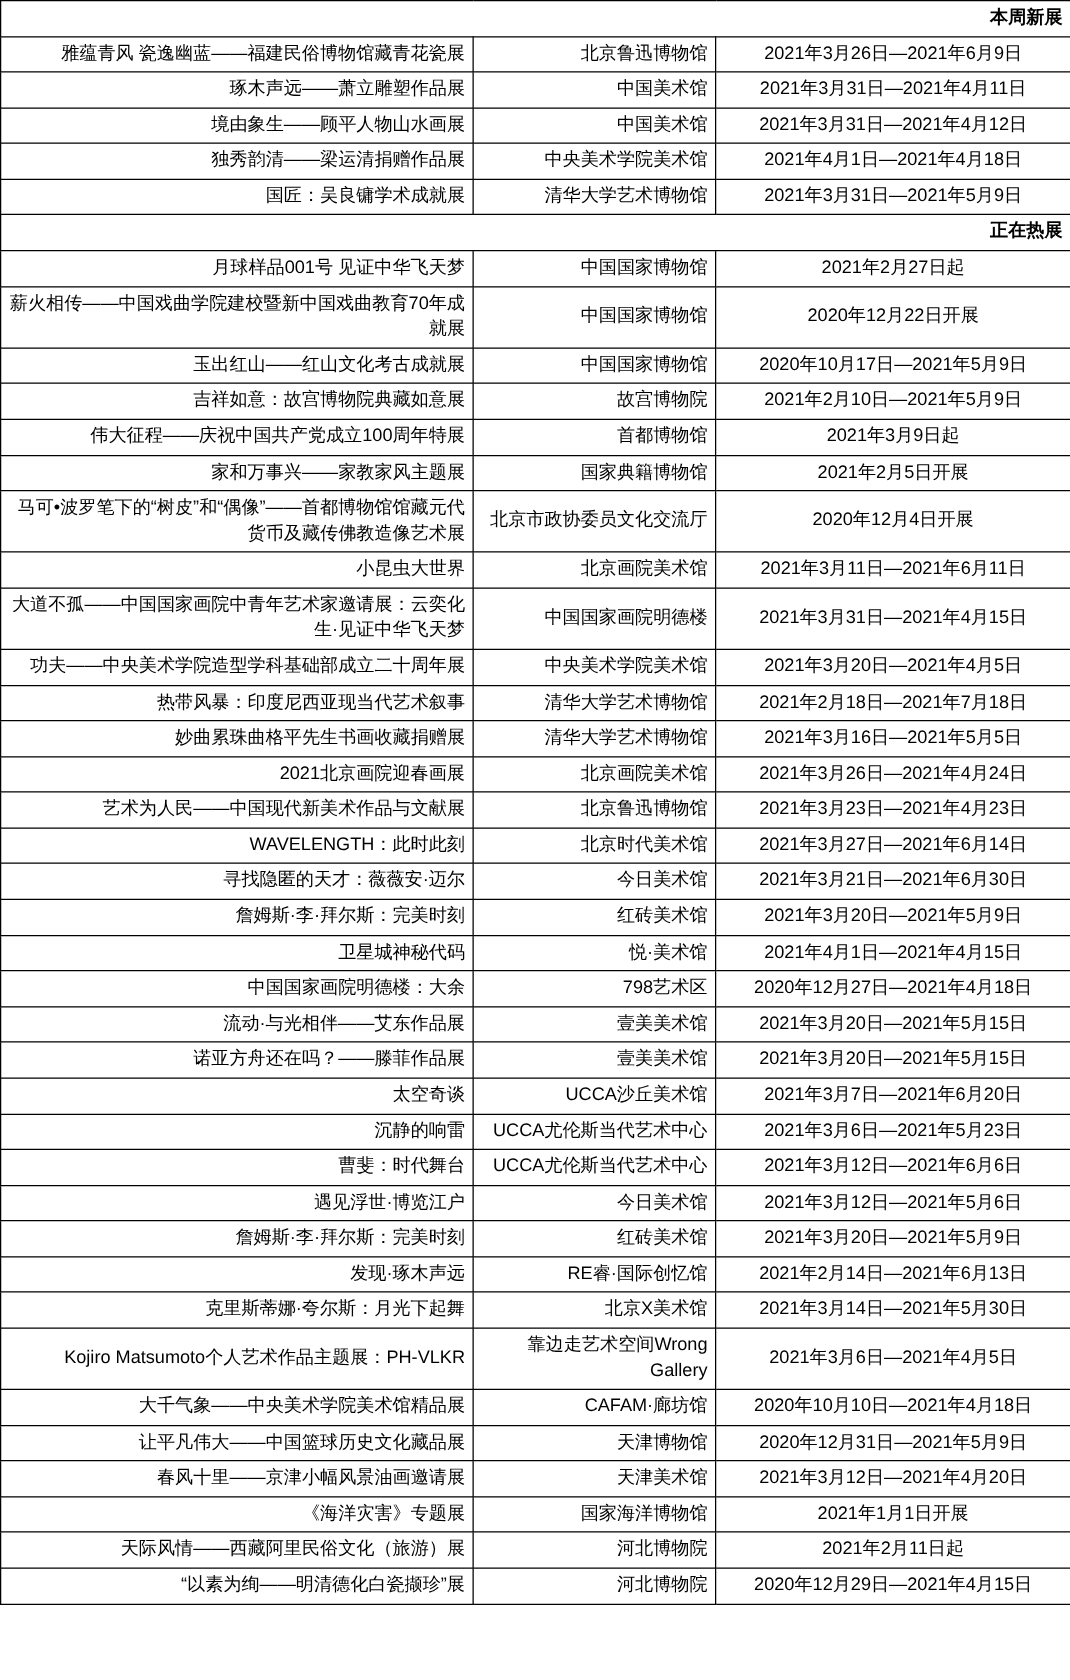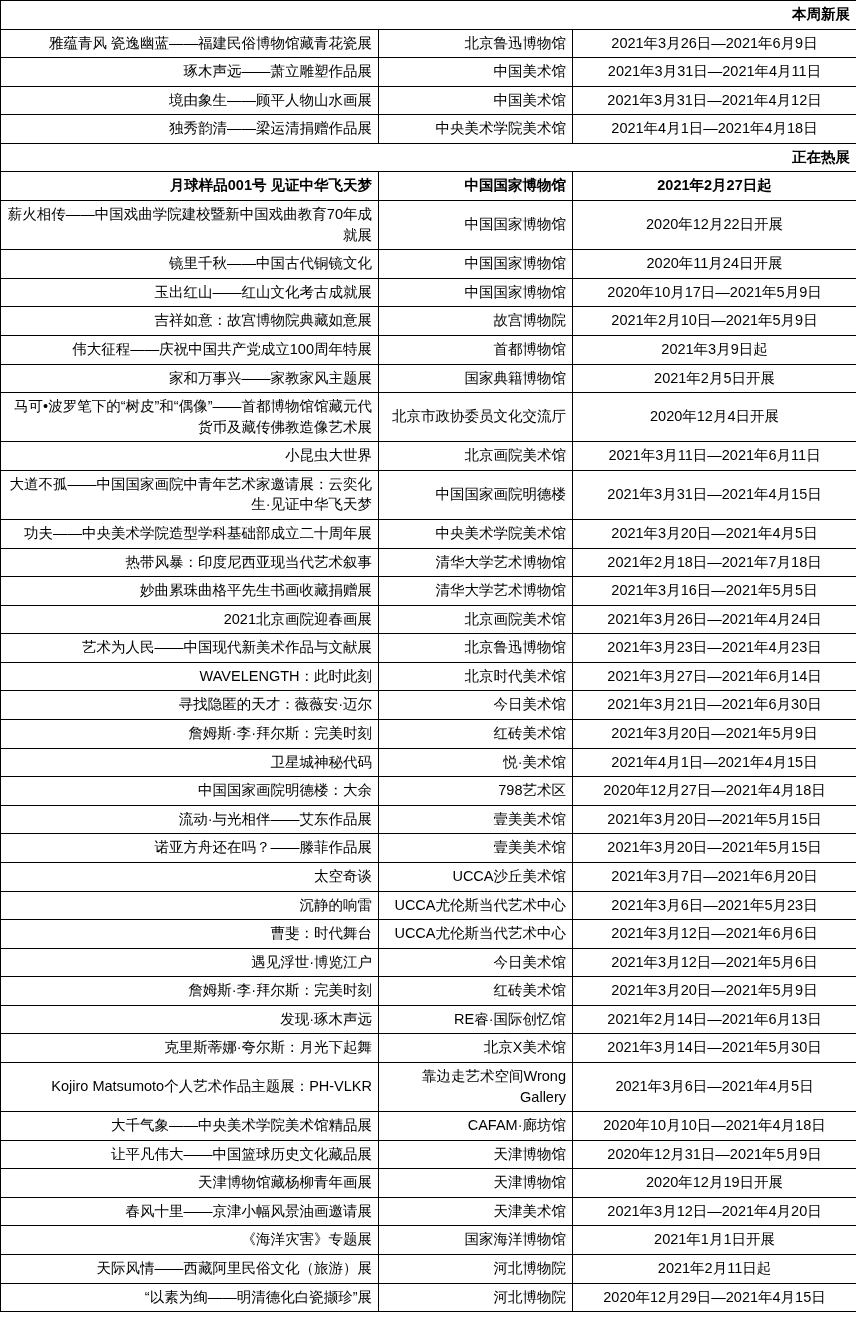--- a/index.html
+++ b/index.html
@@ -35,21 +35,20 @@
     background: #c3d69b;
     border: 1px solid #9eb86c;
     text-align: right;
     font-weight: bold;
     font-size: 14.5px;
     padding: 4px 0 5px 0;
     line-height: 1.3;
   }
   tr.shaded td {
     background: #f5f5f5;
-    font-weight: bold;
   }
   td.title-cell { text-align: right; }
   td.venue-cell { text-align: right; }
   td.date-cell  { text-align: center; }
   .tall td { padding-top: 9px; padding-bottom: 10px; }
 </style>
 </head>
 <body>
 
 <table id="exhibition-table">
@@ -75,39 +74,39 @@
       <tr>
         <td class="title-cell">境由象生——顾平人物山水画展</td>
         <td class="venue-cell">中国美术馆</td>
         <td class="date-cell">2021年3月31日—2021年4月12日</td>
       </tr>
       <tr>
         <td class="title-cell">独秀韵清——梁运清捐赠作品展</td>
         <td class="venue-cell">中央美术学院美术馆</td>
         <td class="date-cell">2021年4月1日—2021年4月18日</td>
       </tr>
+      <tr>
+        <td class="title-cell">国匠：吴良镛学术成就展</td>
+        <td class="venue-cell">清华大学艺术博物馆</td>
+        <td class="date-cell">2021年3月31日—2021年5月9日</td>
+      </tr>
       <tr class="section-header">
         <td colspan="3">正在热展</td>
       </tr>
       <tr class="shaded">
         <td class="title-cell">月球样品001号 见证中华飞天梦</td>
         <td class="venue-cell">中国国家博物馆</td>
         <td class="date-cell">2021年2月27日起</td>
       </tr>
       <tr class="tall">
         <td class="title-cell">薪火相传——中国戏曲学院建校暨新中国戏曲教育70年成就展</td>
         <td class="venue-cell">中国国家博物馆</td>
         <td class="date-cell">2020年12月22日开展</td>
       </tr>
       <tr>
-        <td class="title-cell">镜里千秋——中国古代铜镜文化</td>
-        <td class="venue-cell">中国国家博物馆</td>
-        <td class="date-cell">2020年11月24日开展</td>
-      </tr>
-      <tr>
         <td class="title-cell">玉出红山——红山文化考古成就展</td>
         <td class="venue-cell">中国国家博物馆</td>
         <td class="date-cell">2020年10月17日—2021年5月9日</td>
       </tr>
       <tr>
         <td class="title-cell">吉祥如意：故宫博物院典藏如意展</td>
         <td class="venue-cell">故宫博物院</td>
         <td class="date-cell">2021年2月10日—2021年5月9日</td>
       </tr>
       <tr>
@@ -237,25 +236,20 @@
       </tr>
       <tr>
         <td class="title-cell">大千气象——中央美术学院美术馆精品展</td>
         <td class="venue-cell">CAFAM·廊坊馆</td>
         <td class="date-cell">2020年10月10日—2021年4月18日</td>
       </tr>
       <tr>
         <td class="title-cell">让平凡伟大——中国篮球历史文化藏品展</td>
         <td class="venue-cell">天津博物馆</td>
         <td class="date-cell">2020年12月31日—2021年5月9日</td>
-      </tr>
-      <tr>
-        <td class="title-cell">天津博物馆藏杨柳青年画展</td>
-        <td class="venue-cell">天津博物馆</td>
-        <td class="date-cell">2020年12月19日开展</td>
       </tr>
       <tr>
         <td class="title-cell">春风十里——京津小幅风景油画邀请展</td>
         <td class="venue-cell">天津美术馆</td>
         <td class="date-cell">2021年3月12日—2021年4月20日</td>
       </tr>
       <tr>
         <td class="title-cell">《海洋灾害》专题展</td>
         <td class="venue-cell">国家海洋博物馆</td>
         <td class="date-cell">2021年1月1日开展</td>

